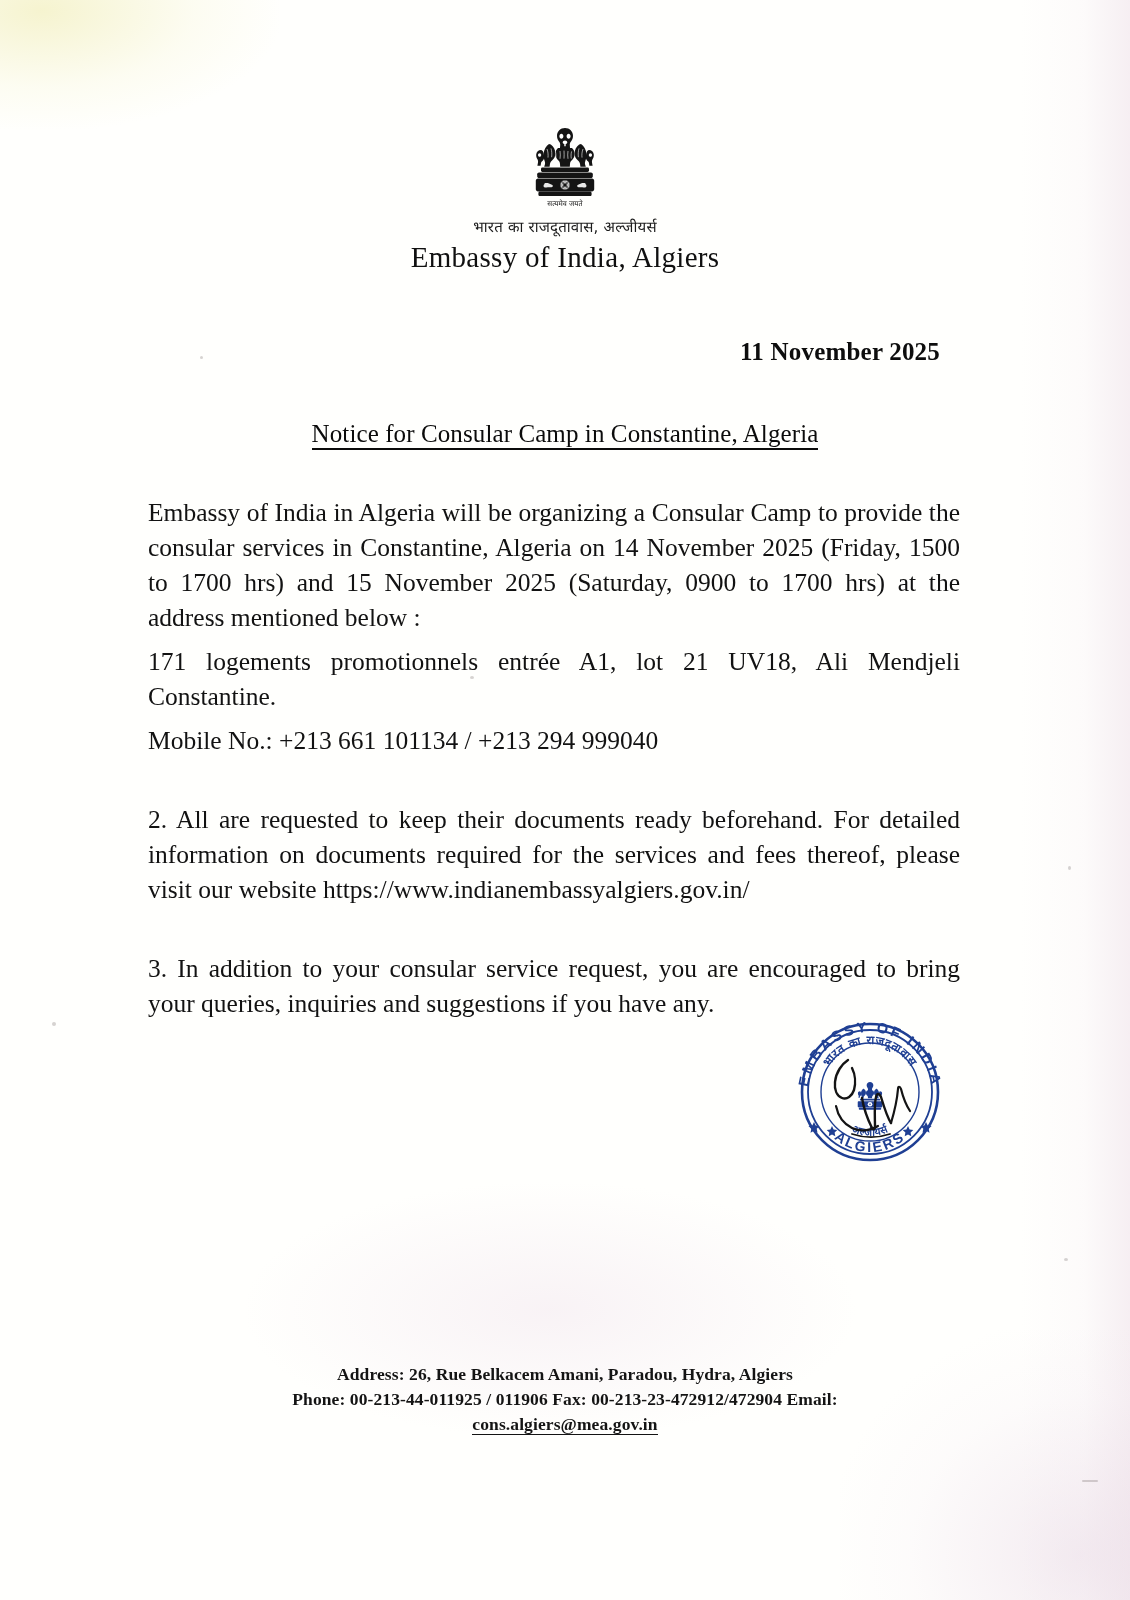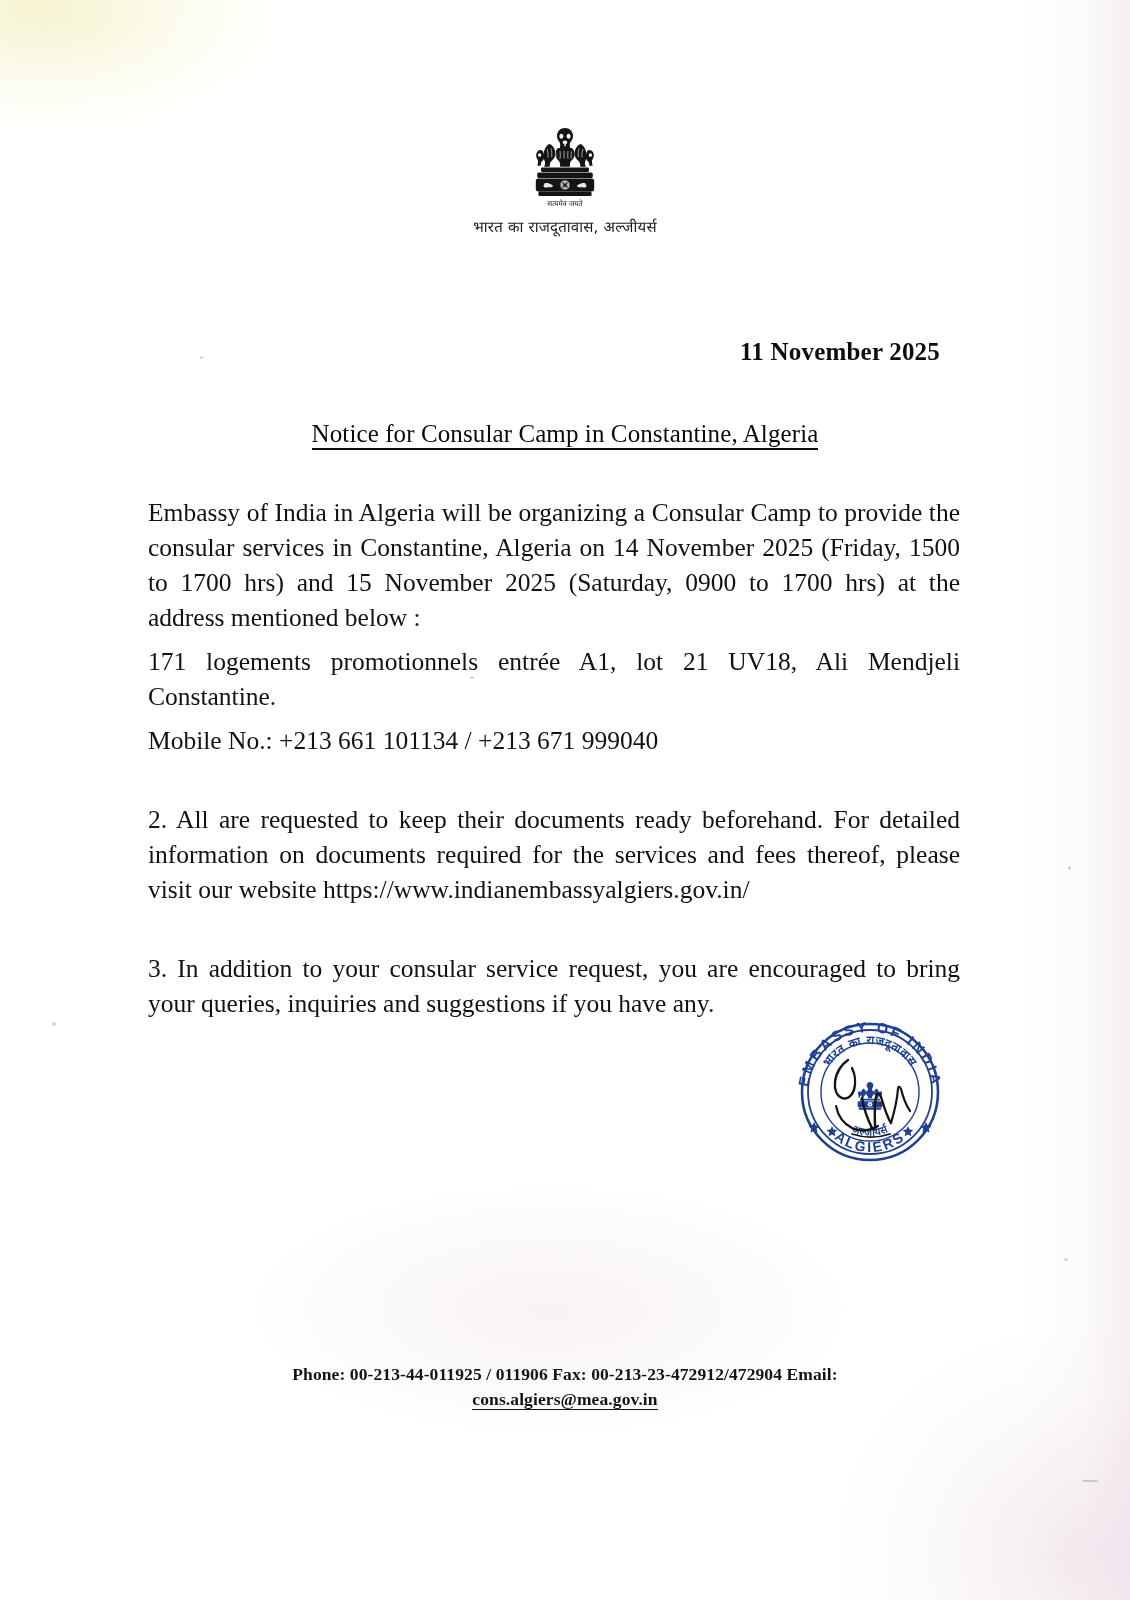--- a/index.html
+++ b/index.html
@@ -210,39 +210,40 @@
 
         <path d="M59 63.6c-1.6-.6-3.4-.6-5-.2-1.2.3-2.4.9-3.4 1.7-.5.4-.6 1-.3 1.5.3.5.9.8 1.5.7 1.6-.3 3.2-.2 4.8.2.7.2 1.5.1 2.1-.3.6-.4.9-1.1.7-1.8-.1-.7-.7-1.3-1.4-1.6z" fill="#fff" opacity="0.9"></path>
 
         <path d="M13 71.5h50c.9 0 1.6.7 1.6 1.6v1.4c0 .9-.7 1.6-1.6 1.6H13c-.9 0-1.6-.7-1.6-1.6v-1.4c0-.9.7-1.6 1.6-1.6z"></path>
       </g>
 
       <text x="38" y="85.5" text-anchor="middle" font-family="DejaVu Sans, sans-serif" font-size="7.2" fill="#141414">सत्यमेव जयते</text>
     </svg>
 
     <div class="hindi-line">भारत का राजदूतावास, अल्जीयर्स</div>
+    <div class="english-line">Embassy of India, Algiers</div>
   </div>
 
   <div class="doc-date">11 November 2025</div>
 
   <div class="doc-title">
     <span>Notice for Consular Camp in Constantine, Algeria</span>
   </div>
 
   <div class="body-block">
 
     <p class="para">Embassy of India in Algeria will be organizing a Consular Camp to provide the consular services in Constantine, Algeria on 14 November 2025 (Friday, 1500 to 1700 hrs) and 15 November 2025 (Saturday, 0900 to 1700 hrs) at the address mentioned below :</p>
 
     <div class="gap-sm"></div>
 
     <p class="para">171 logements promotionnels entrée A1, lot 21 UV18, Ali Mendjeli Constantine.</p>
 
     <div class="gap-sm"></div>
 
-    <p class="para left">Mobile No.: +213 661 101134 / +213 671 999040</p>
+    <p class="para left">Mobile No.: +213 661 101134 / +213 294 999040</p>
 
     <div class="gap-md"></div>
 
     <p class="para">2. All are requested to keep their documents ready beforehand. For detailed information on documents required for the services and fees thereof, please visit our website https://www.indianembassyalgiers.gov.in/</p>
 
     <div class="gap-md"></div>
 
     <p class="para">3. In addition to your consular service request, you are encouraged to bring your queries, inquiries and suggestions if you have any.</p>
   </div>
 
@@ -297,19 +298,20 @@
     <g stroke="#141414" fill="none" stroke-linecap="round" stroke-linejoin="round">
       <path d="M56 58c-6 4-12 12-13 22-.8 8 2 14 7 16 5 2 10-2 12-8 2-7 1-16-2-22" stroke-width="2.4"></path>
       <path d="M44 104c2 10 8 18 16 22 8 4 18 3 26-2" stroke-width="2.2"></path>
       <path d="M70 96c2 12 6 22 10 30 1 2 3 2 3-1 0-10-1-22 1-30 1-4 3-4 5 0 3 10 6 20 10 26" stroke-width="2.4"></path>
       <path d="M99 121c3-10 6-22 7-34 0-3 2-3 3 0 2 8 5 16 9 22" stroke-width="2.2"></path>
       <path d="M60 132c12 4 26 4 38 0" stroke-width="1.8"></path>
     </g>
   </svg>
 
   <div class="footer">
+    <div>Address: 26, Rue Belkacem Amani, Paradou, Hydra, Algiers</div>
     <div>Phone: 00-213-44-011925 / 011906 Fax: 00-213-23-472912/472904 Email:</div>
     <div>
       <span class="email">cons.algiers@mea.gov.in</span>
     </div>
   </div>
 
 </div>
 
 </body></html>

